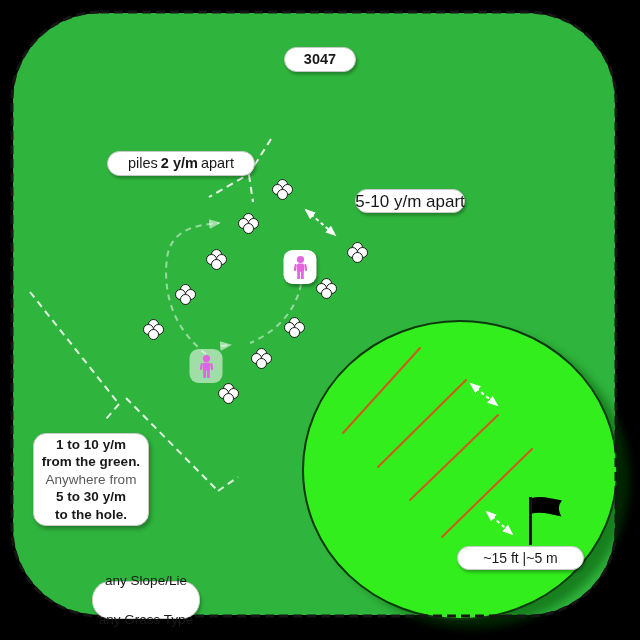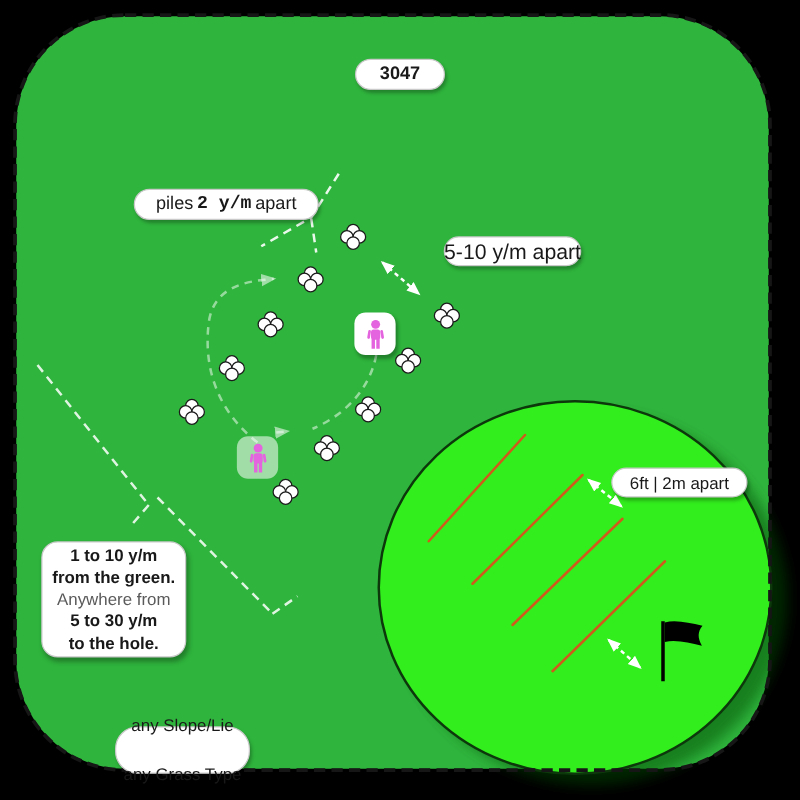--- a/index.html
+++ b/index.html
@@ -4,21 +4,21 @@
 <style>
   html,body{margin:0;padding:0;background:#ffffff;}
   #stage{position:relative;width:640px;height:640px;overflow:hidden;
          font-family:"Liberation Sans",sans-serif;background:#000000;}
   #bg-svg{position:absolute;left:0;top:0;}
   
   .pill{position:absolute;background:#ffffff;border:1px solid #c9c9c9;border-radius:14px;
         box-shadow:1.5px 2.5px 3px rgba(0,0,0,.28);color:#191919;
         display:flex;align-items:center;justify-content:center;
         box-sizing:border-box;white-space:nowrap;font-size:14px;line-height:17px;z-index:6;}
-  .pill .gap{margin:12px 3px;font-family:Liberation Mono, monospace;}
+  .pill .gap{margin:12px 3px;}
   .bold{font-weight:700;}
   #badge-3047{left:284px;top:47px;width:72px;height:25px;font-weight:700;font-size:14.5px;border-radius:13px;}
   #pill-piles{left:107px;top:151px;width:148px;height:25px;font-size:14.5px;}
   #pill-row-spacing{left:355px;top:189px;width:110px;height:24px;font-size:17px;}
   #pill-green-spacing{left:489px;top:374px;width:109px;height:24px;font-size:13.5px;}
   #pill-hole-distance{left:457px;top:546px;width:127px;height:24px;font-size:14px;}
   #pill-conditions{left:92px;top:581px;width:108px;height:38px;flex-direction:column;
         font-size:13.5px;line-height:17px;border-radius:18px;gap:22px;}
   #info-box{left:33px;top:433px;width:116px;height:93px;flex-direction:column;
         font-size:13.5px;line-height:17.5px;font-weight:700;border-radius:13px;
@@ -190,24 +190,24 @@
   <div class="pill" id="pill-piles">
     <span>piles</span>
     <span class="bold gap">2 y/m</span>
     <span>apart</span>
   </div>
 
   <div class="pill" id="pill-row-spacing">
     <span>5-10 y/m apart</span>
   </div>
 
-  <div class="pill" id="pill-green-spacing">
-    <span>6ft | 2m apart</span>
-  </div>
-
+
+  <div class="pill" id="pill-hole-distance">
+    <span>~15 ft |~5 m</span>
+  </div>
 
   <div class="pill" id="pill-conditions">
     <span>any Slope/Lie</span>
     <span>any Grass Type</span>
   </div>
 
   <div class="pill" id="info-box">
     <span>1 to 10 y/m</span>
     <span>from the green.</span>
     <span class="muted">Anywhere from</span>

